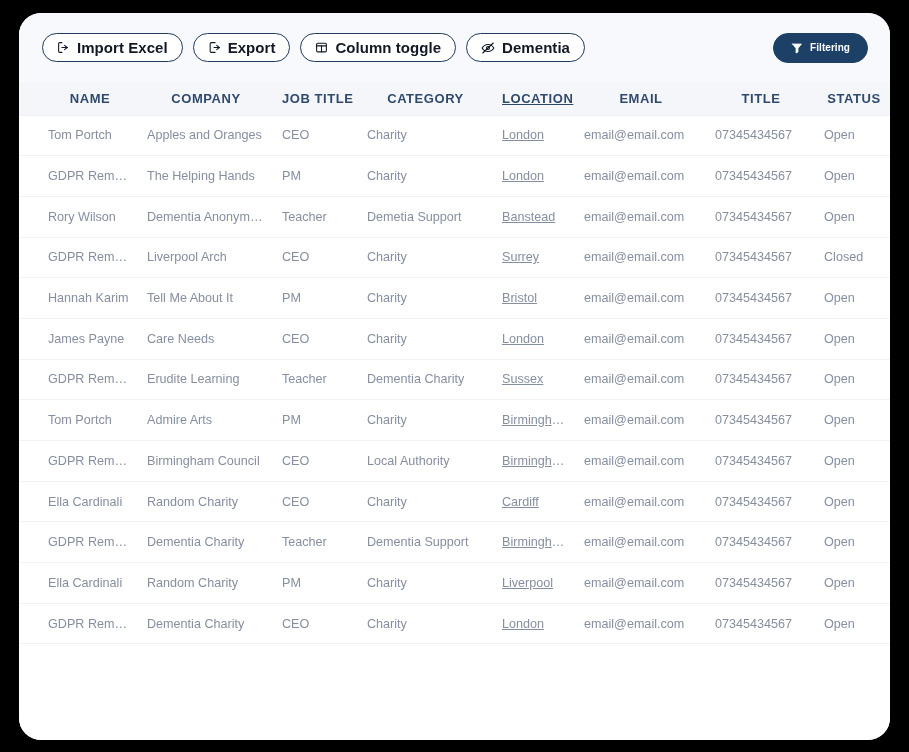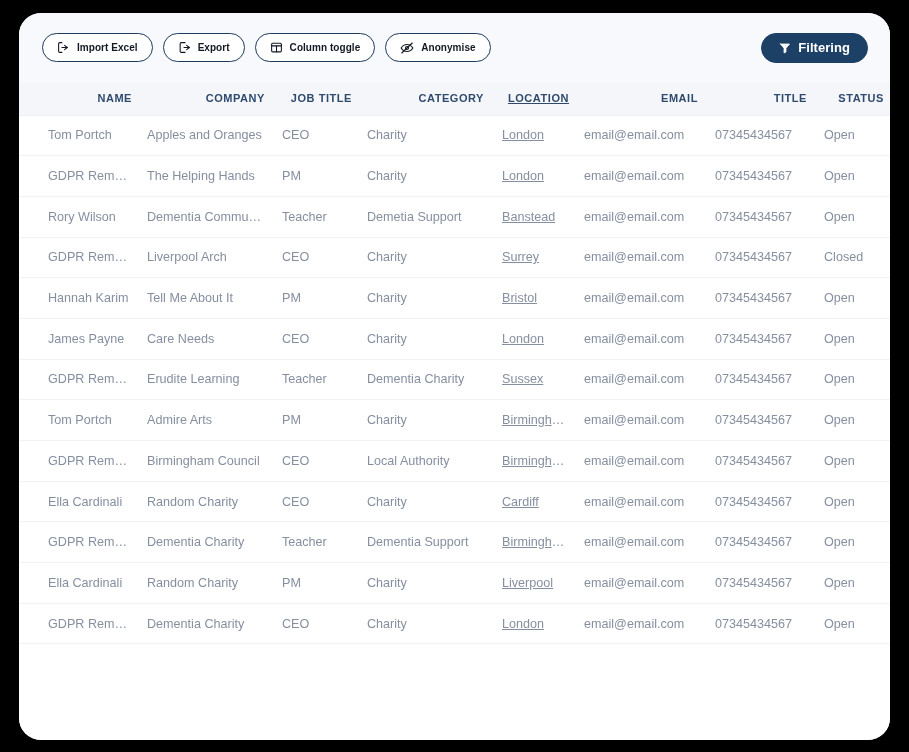--- a/index.html
+++ b/index.html
@@ -62,62 +62,62 @@
   .btn {
     display: inline-flex;
     align-items: center;
     gap: 7px;
     height: 29px;
     padding: 0 14px;
     border-radius: 16px;
     border: 1px solid #1e3a5f;
     background: #ffffff;
     color: #121824;
-    font-size: 10px;
+    font-size: 15px;
     font-weight: 700;
     letter-spacing: 0.05px;
     white-space: nowrap;
     cursor: pointer;
     line-height: 1;
   }
 
   .btn svg { display: block; }
 
   .btn-primary {
     background: #1d4067;
     border: 1px solid #1d4067;
     color: #ffffff;
     height: 30px;
     padding: 0 17px;
     border-radius: 16px;
-    font-size: 13px;
+    font-size: 10px;
     font-weight: 700;
   }
 
   
   .table-wrap {
     position: relative;
     height: 658px;
     overflow: hidden;
     background: #ffffff;
   }
 
   table.grid {
     width: 100%;
     border-collapse: collapse;
     table-layout: fixed;
   }
 
   table.grid thead th {
     background: #f4f6fa;
     color: #2f4a6d;
-    font-size: 11px;
+    font-size: 13px;
     font-weight: 700;
     letter-spacing: 0.55px;
-    text-align: right;
+    text-align: center;
     height: 33px;
     padding: 0 6px 0 0;
     vertical-align: middle;
     border-bottom: 1px solid #edf0f5;
     white-space: nowrap;
   }
 
   table.grid tbody td {
     color: #868fa0;
     font-size: 12.6px;
@@ -193,21 +193,21 @@
         </button>
 
         <button class="btn">
           <span>
             <svg width="14" height="14" viewBox="0 0 24 24" fill="none" stroke="#121824" stroke-width="2" stroke-linecap="round" stroke-linejoin="round">
               <path d="M2 12s3.5-6 10-6 10 6 10 6-3.5 6-10 6S2 12 2 12z"></path>
               <circle cx="12" cy="12" r="2.6"></circle>
               <line x1="3" y1="20.5" x2="21" y2="3.5"></line>
             </svg>
           </span>
-          <span>Anonymise</span>
+          <span>Dementia</span>
         </button>
 
       </div>
 
       <div class="toolbar-right">
         <button class="btn btn-primary">
           <span>
             <svg width="12" height="12" viewBox="0 0 24 24" fill="#ffffff" stroke="#ffffff" stroke-width="1.5" stroke-linecap="round" stroke-linejoin="round">
               <polygon points="3 4 21 4 14 12.5 14 20 10 22 10 12.5 3 4"></polygon>
             </svg>
@@ -247,21 +247,21 @@
               <td class="c-company">The Helping Hands</td>
               <td class="c-jobtitle">PM</td>
               <td class="c-category">Charity</td>
               <td class="c-location">London</td>
               <td class="c-email">email@email.com</td>
               <td class="c-phone">07345434567</td>
               <td class="c-status">Open</td>
             </tr>
             <tr>
               <td class="c-name">Rory Wilson</td>
-              <td class="c-company">Dementia Community</td>
+              <td class="c-company">Dementia Anonymise</td>
               <td class="c-jobtitle">Teacher</td>
               <td class="c-category">Demetia Support</td>
               <td class="c-location">Banstead</td>
               <td class="c-email">email@email.com</td>
               <td class="c-phone">07345434567</td>
               <td class="c-status">Open</td>
             </tr>
             <tr>
               <td class="c-name">GDPR Removed</td>
               <td class="c-company">Liverpool Arch</td>

